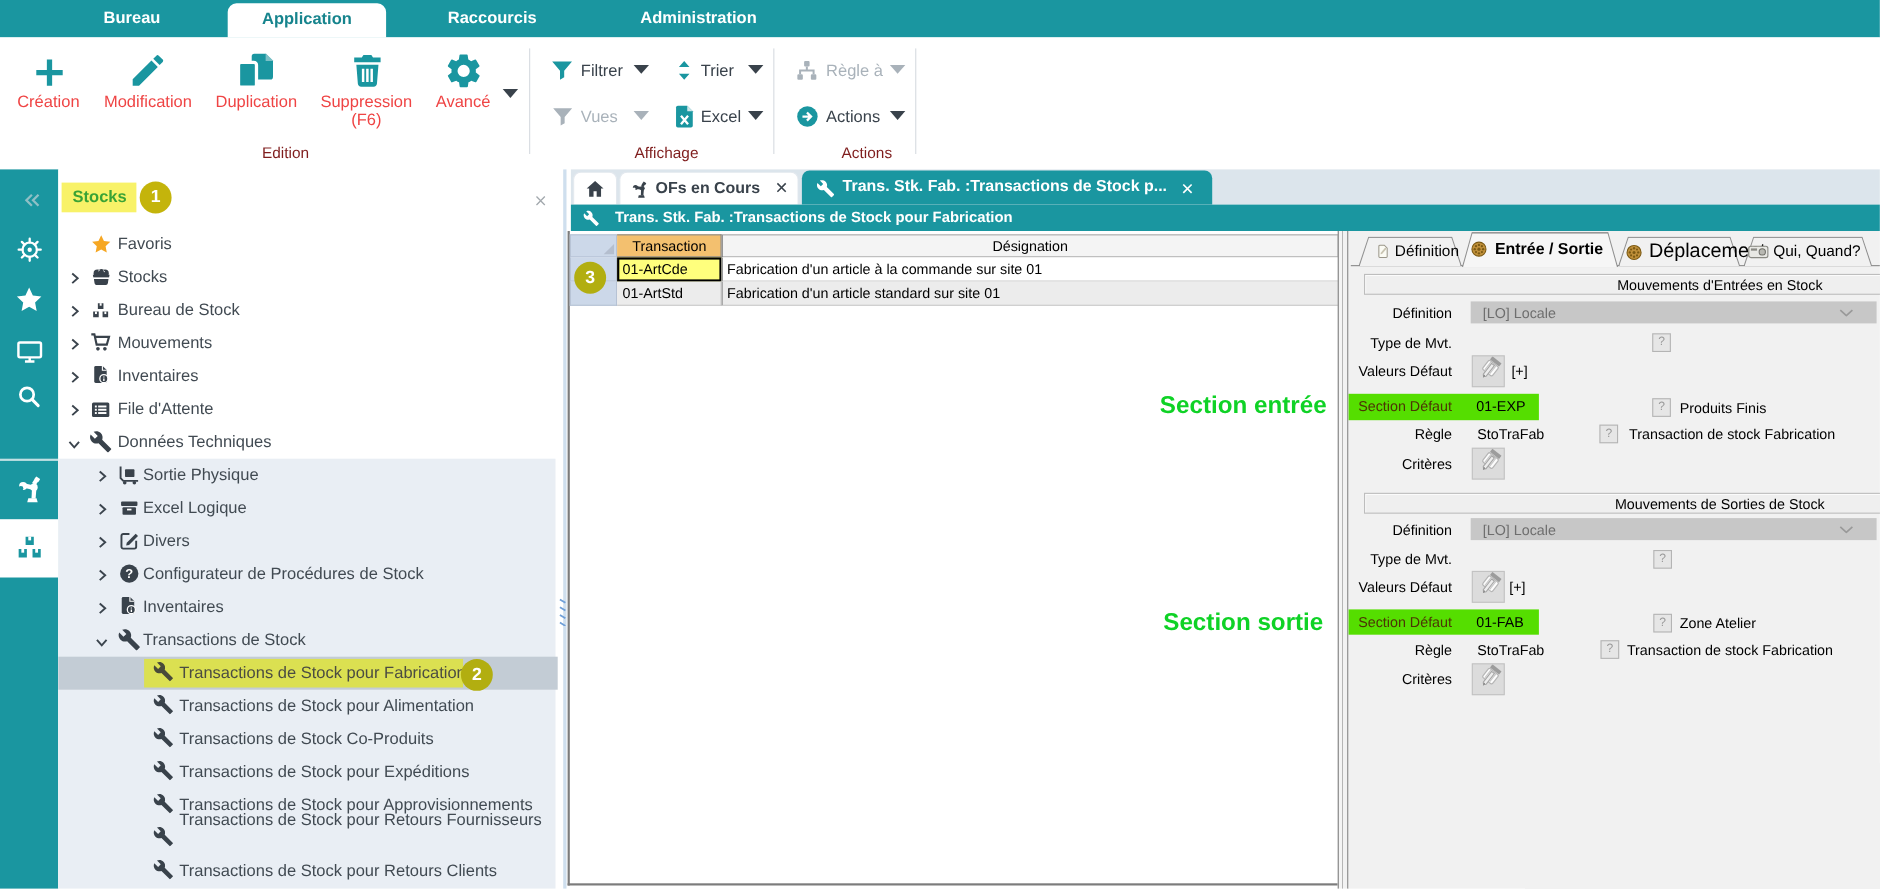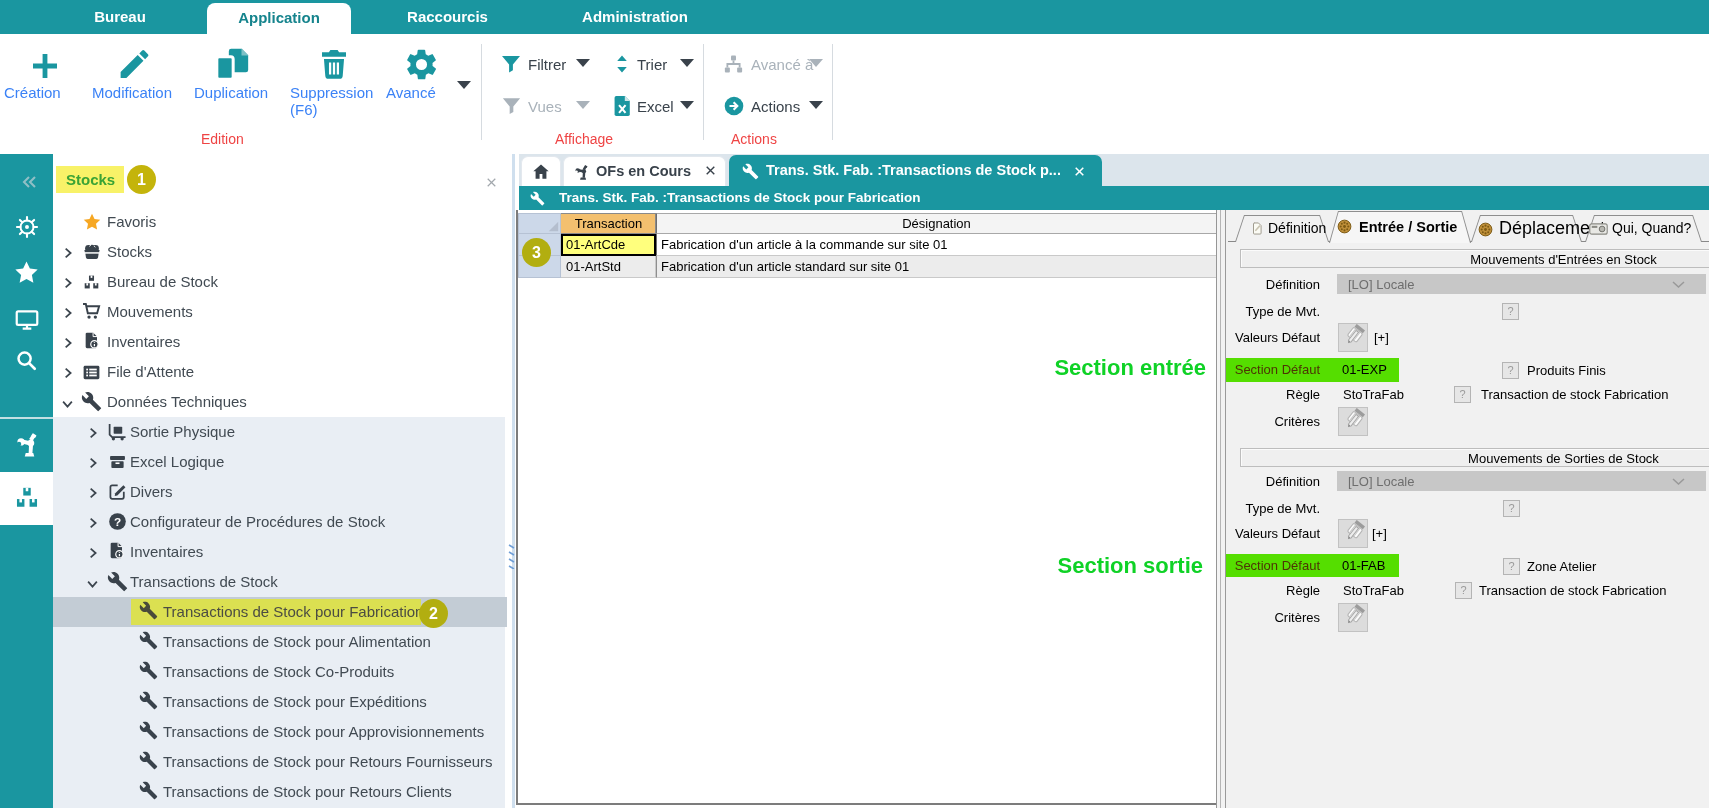--- a/index.html
+++ b/index.html
@@ -4,22 +4,22 @@
 *{margin:0;padding:0;box-sizing:border-box}
 html,body{width:1709px;height:808px;overflow:hidden;background:#fff;font-family:"Liberation Sans",sans-serif}
 .abs{position:absolute}
 #stage{position:relative;width:1709px;height:808px}
 
 #topbar{left:0;top:0;width:1709px;height:34px;background:#1a96a0}
 .toptab{top:0;height:34px;line-height:34px;color:#fff;font-weight:bold;font-size:15px;text-align:center}
 #apptab{left:207px;top:3px;width:144px;height:31px;background:#fff;border-radius:8px 8px 0 0;color:#16848d;font-weight:bold;font-size:15px;text-align:center;line-height:30px}
 
 #ribbon{left:0;top:34px;width:1709px;height:120px;background:#fff}
-.rlabel{font-size:15px;color:#3b82f6;}
-.rgroup{font-size:14px;color:#ef4444;text-align:left}
+.rlabel{font-size:15px;color:#ef4444;text-align:center}
+.rgroup{font-size:14px;color:#7f1d1d;text-align:right}
 .rsep{width:1px;background:#d6dbe0;top:44px;height:96px}
 .caret{width:0;height:0;border-left:7px solid transparent;border-right:7px solid transparent;border-top:8px solid #39424b}
 .caretg{border-top-color:#a9b2ba}
 .rtxt{font-size:15px;color:#39424b}
 .rtxtg{font-size:15px;color:#a9b2ba}
 
 #rail{left:0;top:154px;width:53px;height:654px;background:#1a96a0}
 .railwhite{left:0;width:53px;background:#fff}
 
 #tree{left:53px;top:154px;width:457px;height:654px;background:#fff}
@@ -103,21 +103,21 @@
     </svg>
 <div class="abs rtxt" style="left:637px;top:98px">Excel</div>
 <div class="abs caret" style="left:680px;top:101px"></div>
 <div class="abs rsep" style="left:703px"></div>
 <svg class="abs" style="left:721px;top:53px" width="25" height="23" viewBox="0 0 24 24">
       <rect x="9.4" y="2.6" width="5.2" height="5.2" rx="1" fill="#a9b2ba"></rect>
       <rect x="3" y="15.2" width="5.2" height="5.2" rx="1" fill="#a9b2ba"></rect>
       <rect x="15.8" y="15.2" width="5.2" height="5.2" rx="1" fill="#a9b2ba"></rect>
       <path d="M12 7.8v3.7M5.6 15.2v-3.7h12.8v3.7" stroke="#a9b2ba" stroke-width="1.9" fill="none"></path>
     </svg>
-<div class="abs rtxtg" style="left:751px;top:56px">Avancé à</div>
+<div class="abs rtxtg" style="left:751px;top:56px">Règle à</div>
 <div class="abs caret caretg" style="left:809px;top:59px"></div>
 <svg class="abs" style="left:722px;top:94px" width="24" height="24" viewBox="0 0 24 24">
       <circle cx="12" cy="12" r="9.3" fill="#1a96a0"></circle>
       <path d="M7.5 12h7.5M11.6 8.3l3.7 3.7-3.7 3.7" stroke="#fff" stroke-width="2.1" fill="none"></path>
     </svg>
 <div class="abs rtxt" style="left:751px;top:98px">Actions</div>
 <div class="abs caret" style="left:809px;top:101px"></div>
 <div class="abs rsep" style="left:832px"></div>
 <div class="abs rgroup" style="left:201px;top:131px;width:80px">Edition</div>
 <div class="abs rgroup" style="left:555px;top:131px;width:80px">Affichage</div>
@@ -328,21 +328,21 @@
       <path d="M22.7 19l-9.1-9.1c.9-2.3.4-5-1.5-6.9-2-2-5-2.4-7.4-1.3L9 6 6 9 1.6 4.7C.4 7.1.9 10.1 2.9 12.1c1.9 1.9 4.6 2.4 6.9 1.5l9.1 9.1c.4.4 1 .4 1.4 0l2.3-2.3c.5-.4.5-1.1.1-1.4z" fill="#39424b"></path>
     </svg>
 <div class="abs titem" style="left:163px;top:687px">Transactions de Stock pour Expéditions</div>
 <svg class="abs" style="left:139px;top:721px" width="19" height="19" viewBox="0 0 24 24">
       <path d="M22.7 19l-9.1-9.1c.9-2.3.4-5-1.5-6.9-2-2-5-2.4-7.4-1.3L9 6 6 9 1.6 4.7C.4 7.1.9 10.1 2.9 12.1c1.9 1.9 4.6 2.4 6.9 1.5l9.1 9.1c.4.4 1 .4 1.4 0l2.3-2.3c.5-.4.5-1.1.1-1.4z" fill="#39424b"></path>
     </svg>
 <div class="abs titem" style="left:163px;top:717px">Transactions de Stock pour Approvisionnements</div>
 <svg class="abs" style="left:139px;top:751px" width="19" height="19" viewBox="0 0 24 24">
       <path d="M22.7 19l-9.1-9.1c.9-2.3.4-5-1.5-6.9-2-2-5-2.4-7.4-1.3L9 6 6 9 1.6 4.7C.4 7.1.9 10.1 2.9 12.1c1.9 1.9 4.6 2.4 6.9 1.5l9.1 9.1c.4.4 1 .4 1.4 0l2.3-2.3c.5-.4.5-1.1.1-1.4z" fill="#39424b"></path>
     </svg>
-<div class="abs titem" style="left:163px;top:747px">Transactions de Stock pour Retours Fournisseurs</div>
+<div class="abs titem" style="left:163px;top:731px">Transactions de Stock pour Retours Fournisseurs</div>
 <svg class="abs" style="left:139px;top:781px" width="19" height="19" viewBox="0 0 24 24">
       <path d="M22.7 19l-9.1-9.1c.9-2.3.4-5-1.5-6.9-2-2-5-2.4-7.4-1.3L9 6 6 9 1.6 4.7C.4 7.1.9 10.1 2.9 12.1c1.9 1.9 4.6 2.4 6.9 1.5l9.1 9.1c.4.4 1 .4 1.4 0l2.3-2.3c.5-.4.5-1.1.1-1.4z" fill="#39424b"></path>
     </svg>
 <div class="abs titem" style="left:163px;top:777px">Transactions de Stock pour Retours Clients</div>
 
 <div class="abs" style="left:512px;top:154px;width:3px;height:654px;background:#cfdfee"></div>
 <svg class="abs" style="left:508px;top:543px" width="8" height="26" viewBox="0 0 8 26">
       <g stroke="#6f9fd8" stroke-width="1.6">
         <path d="M1 2l5 3M1 9l5 3M1 16l5 3M1 23l5 3"></path>
       </g>

